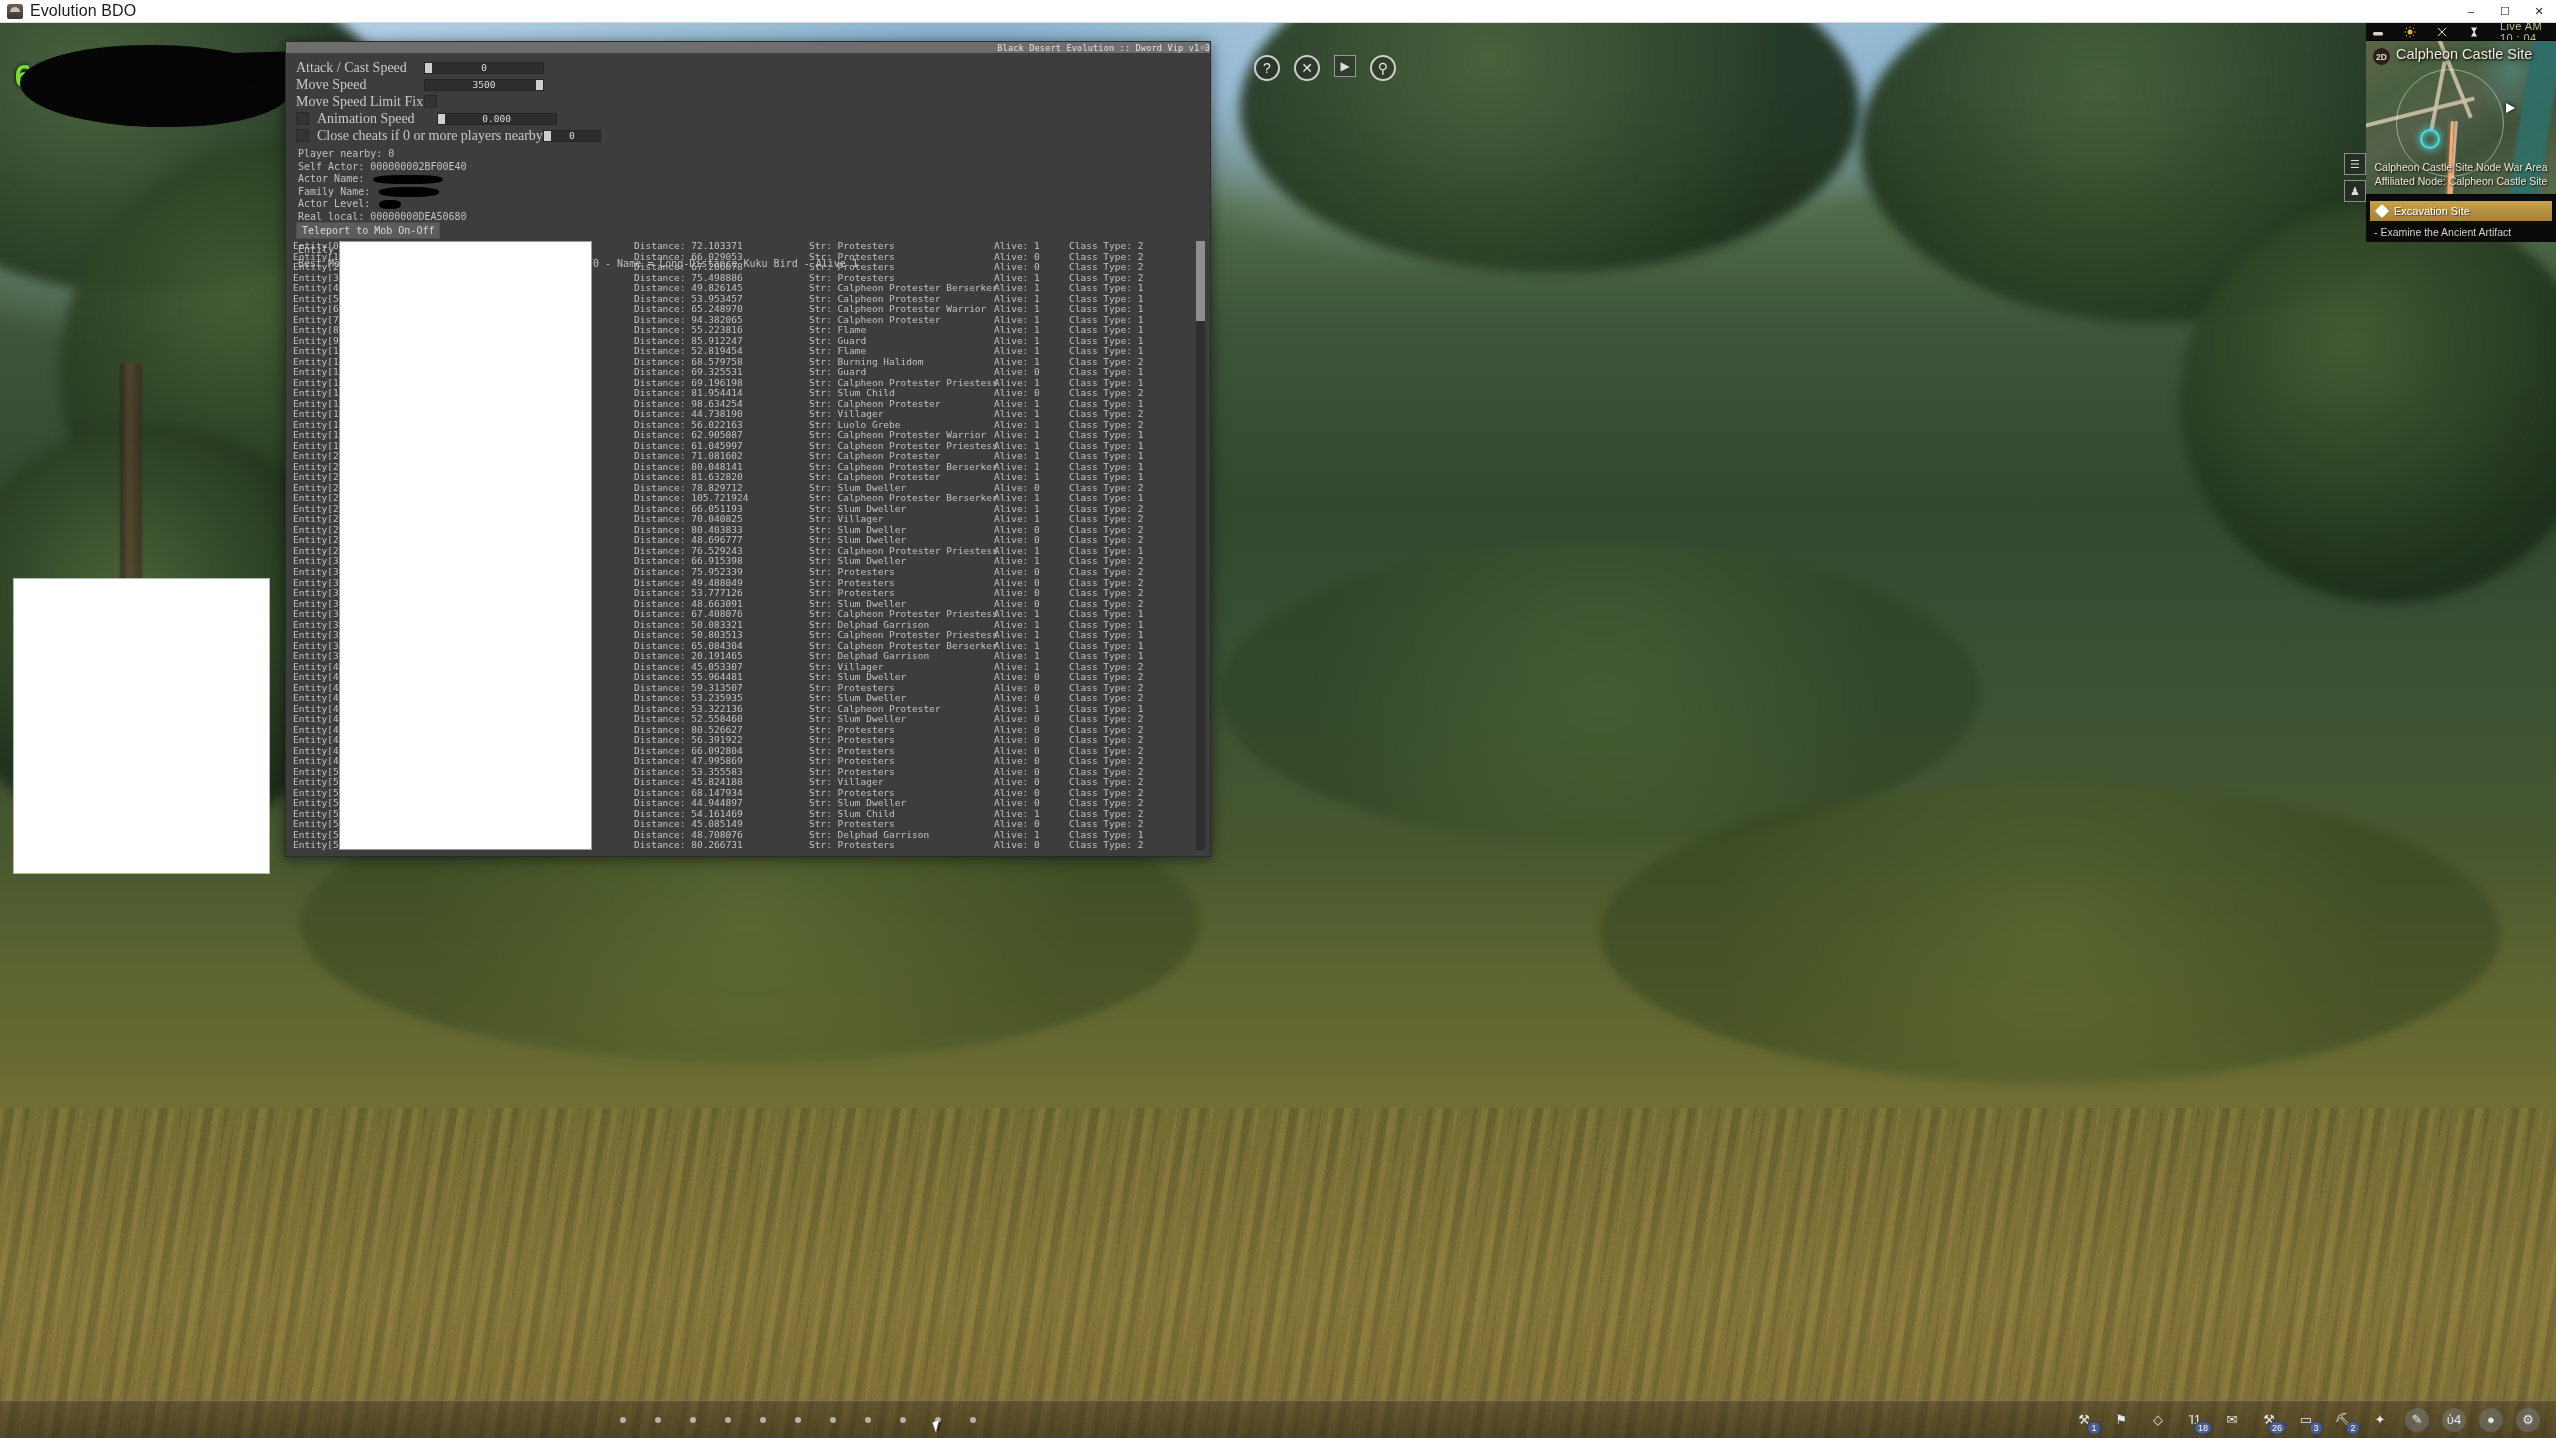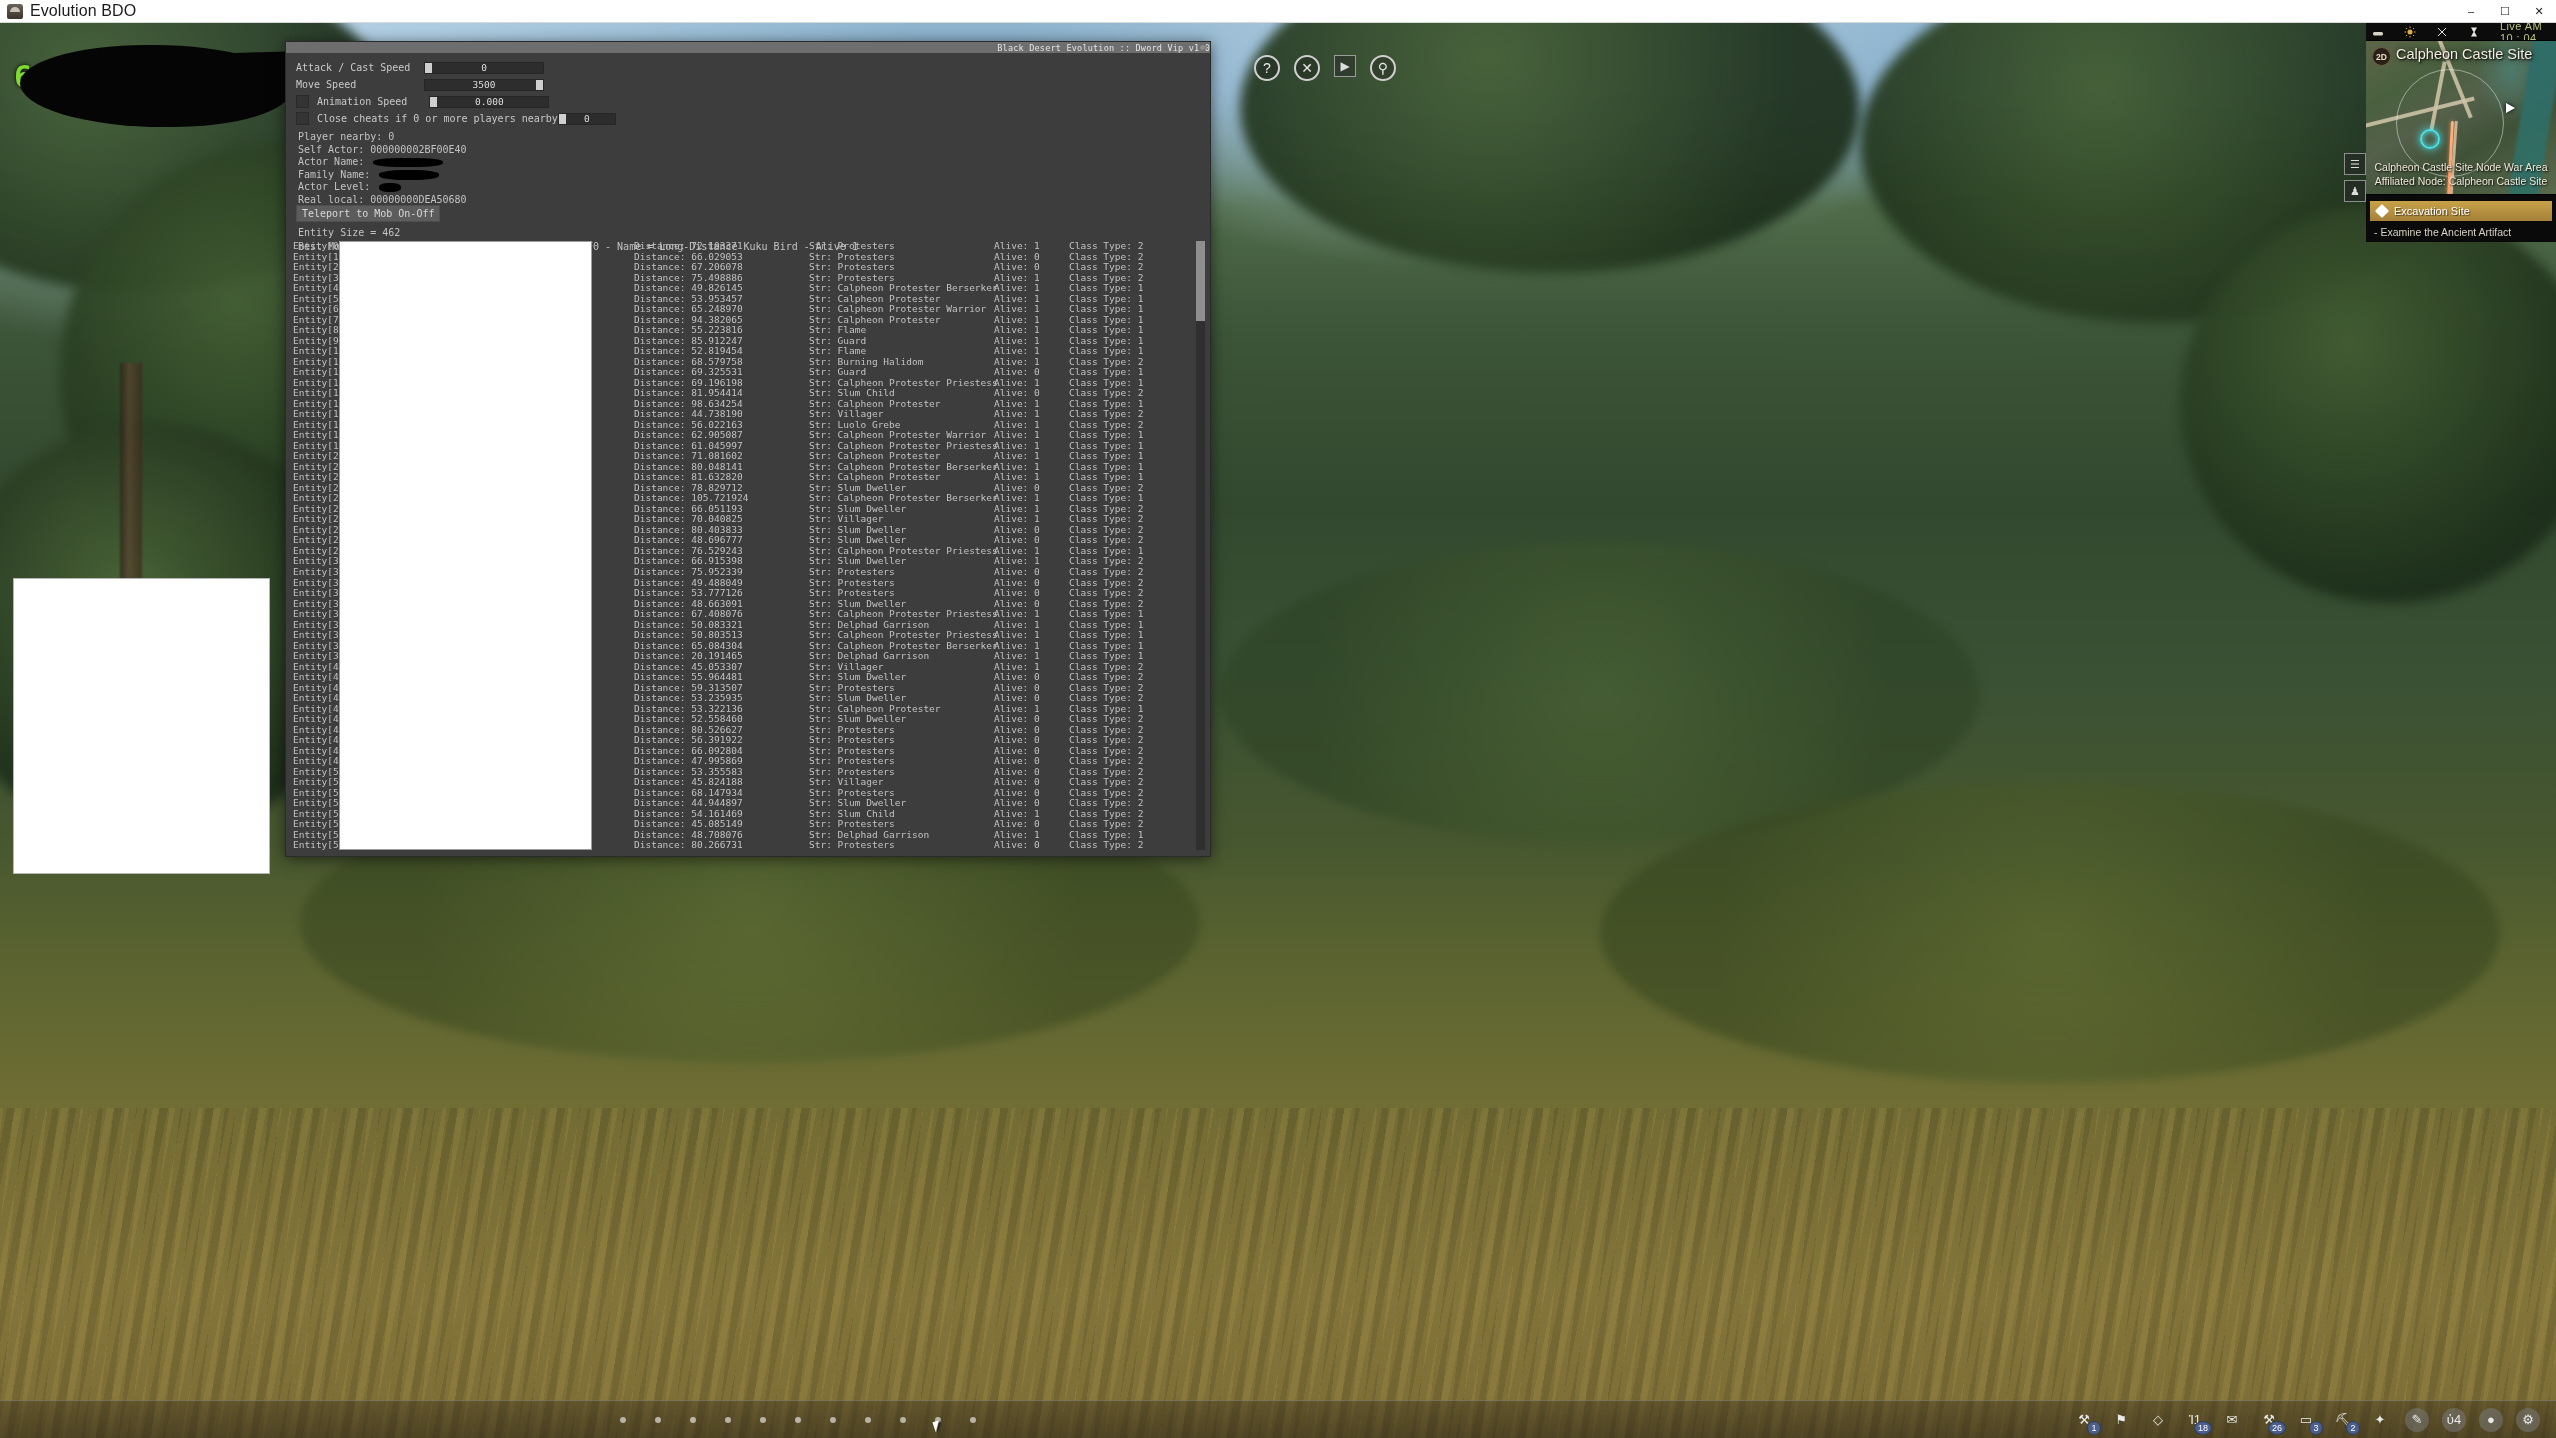--- a/index.html
+++ b/index.html
@@ -193,21 +193,21 @@
     display:flex; align-items:center; justify-content:flex-end; position:relative;
     letter-spacing:.2px;
   }
   .cw-title .cw-dot {
     position:absolute; right:4px; top:2px; width:7px; height:7px; border-radius:50%;
     background:#8d8d8d; border:1px solid #6a6a6a;
   }
   .cw-body { padding:6px 0 0 0; color:#c4c4c4; font-size:10px; }
 
   .cw-row { display:flex; align-items:center; height:17px; padding-left:10px; }
-  .cw-label { width:128px; color:#c9c9c9; font-size:10px; white-space:nowrap; }
+  .cw-label { width:128px; color:#c9c9c9; font-size:14px; white-space:nowrap;font-family:Liberation Serif, serif; }
   .cw-label.indent { width:auto; }
   .slider {
     position:relative; width:120px; height:12px; background:#2d2d2d; border:1px solid #262626;
     display:flex; align-items:center; justify-content:center; color:#dcdcdc; font-size:9.5px;
   }
   .slider .knob { position:absolute; top:0; width:7px; height:10px; background:#cfcfcf; }
   .slider .knob.left { left:0; }
   .slider .knob.right { right:0; }
   .slider.wide { width:248px; }
   .slider.small { width:58px; }
@@ -455,20 +455,24 @@
       </div>
 
       <div class="cw-row">
         <span class="cw-label">Move Speed</span>
         <span class="slider">
           <span class="knob right"></span>
           <span>3500</span>
         </span>
       </div>
 
+      <div class="cw-row">
+        <span class="cw-label">Move Speed Limit Fix</span>
+        <span class="checkbox"></span>
+      </div>
 
       <div class="cw-row">
         <span class="checkbox"></span>
         <span class="cw-label indent" style="margin-left:8px;">Animation Speed</span>
         <span class="slider" style="margin-left:22px;">
           <span class="knob left"></span>
           <span>0.000</span>
         </span>
       </div>
 

